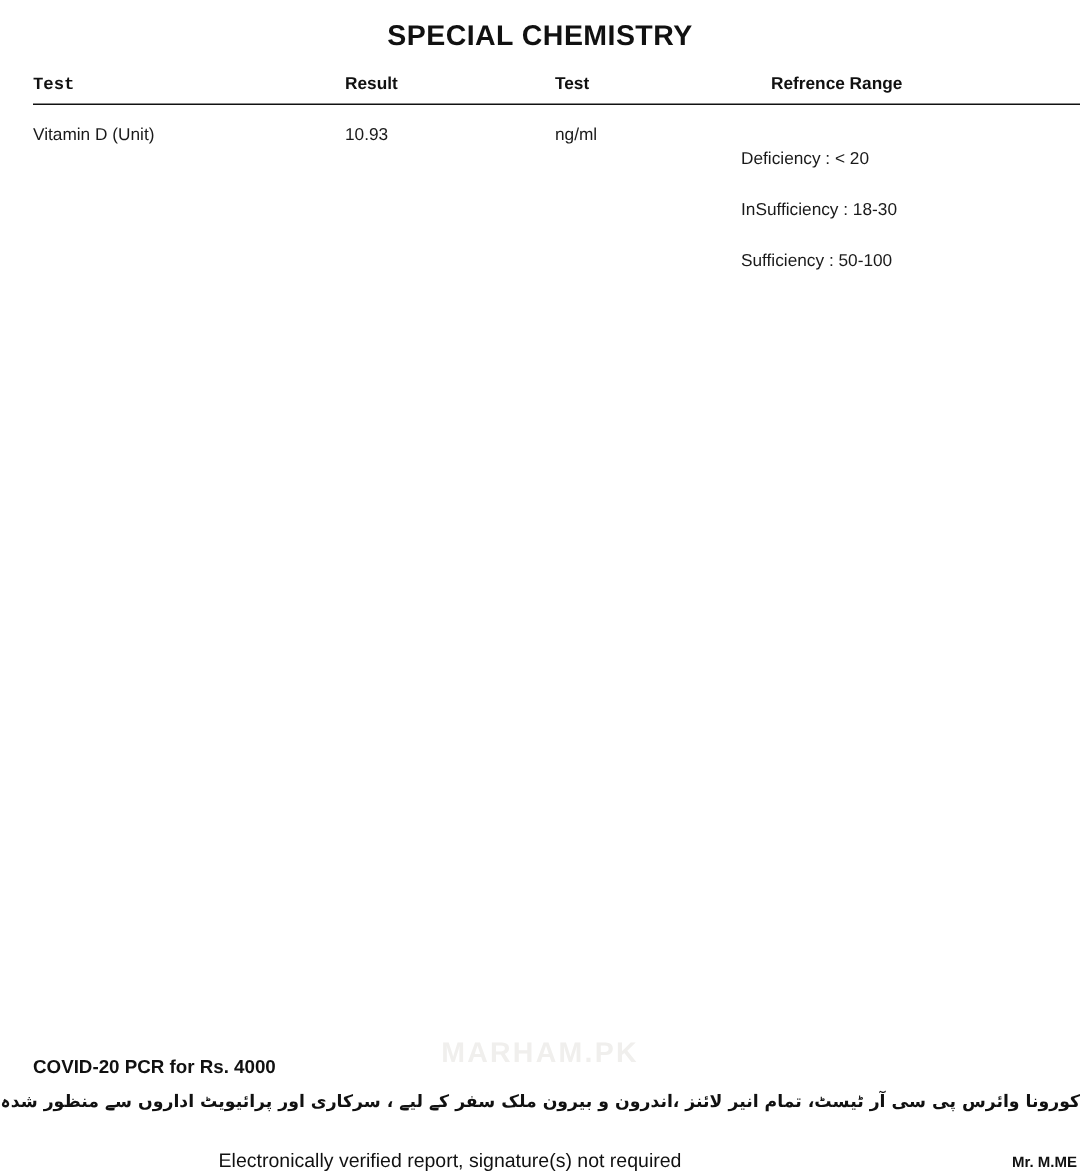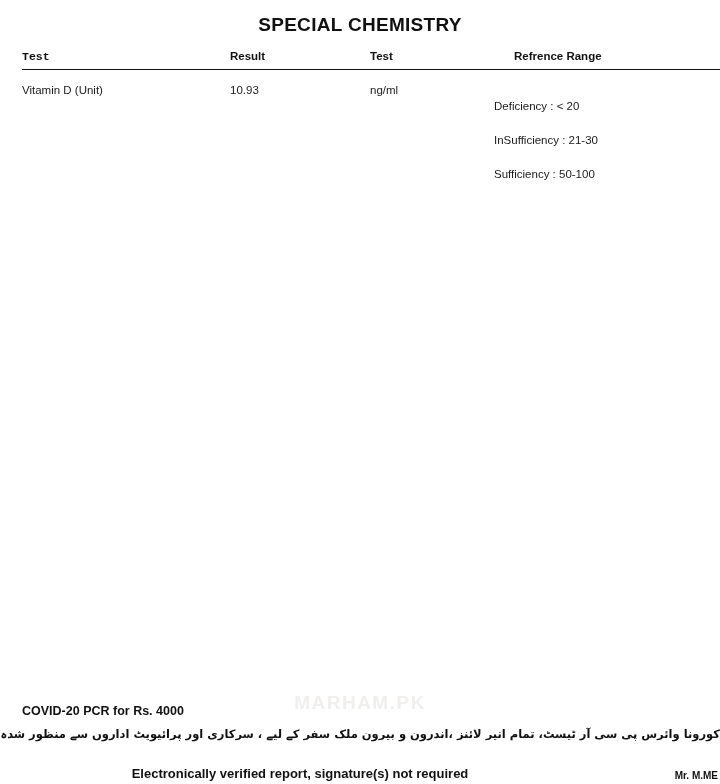--- a/index.html
+++ b/index.html
@@ -132,21 +132,21 @@
     line-height: 16px;
     white-space: nowrap;
   }
   .footer-verified {
     position: absolute;
     left: 0;
     bottom: 3px;
     width: 600px;
     text-align: center;
     font-size: 13px;
-    font-weight: bold;
+    font-weight: normal;
     color: #111111;
   }
   .footer-signatory {
     position: absolute;
     right: 2px;
     bottom: 3px;
     font-size: 10px;
     font-weight: bold;
     color: #111111;
     white-space: nowrap;
@@ -170,21 +170,21 @@
       <div class="rule top"></div>
     </div>
 
     <div class="tbody">
       <div class="row">
         <div class="cell test">Vitamin D (Unit)</div>
         <div class="cell result">10.93</div>
         <div class="cell unit">ng/ml</div>
         <div class="cell ref">
           <div class="ref-line">Deficiency : &lt; 20</div>
-          <div class="ref-line">InSufficiency : 21-30</div>
+          <div class="ref-line">InSufficiency : 18-30</div>
           <div class="ref-line">Sufficiency : 50-100</div>
         </div>
       </div>
     </div>
   </div>
 
   <div class="watermark">MARHAM.PK</div>
 
   <div class="footer">
     <div class="footer-line-1">COVID-20 PCR for Rs. 4000</div>

